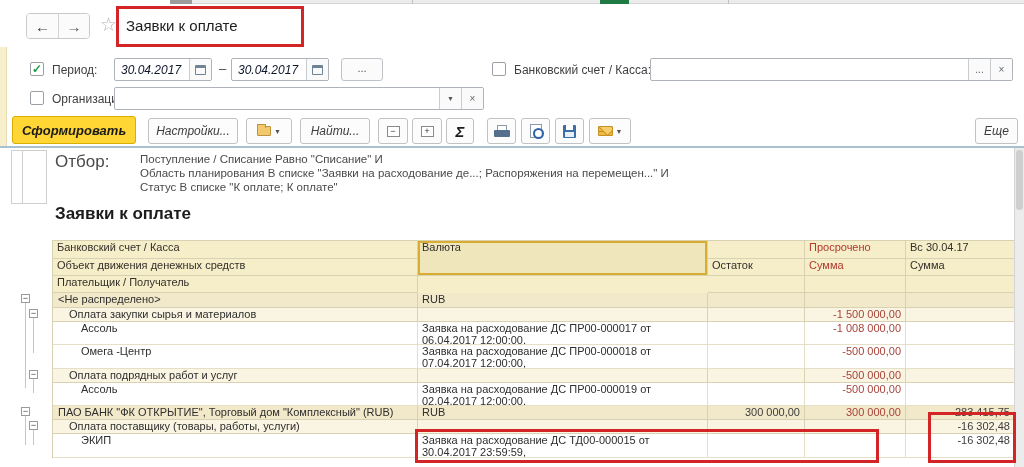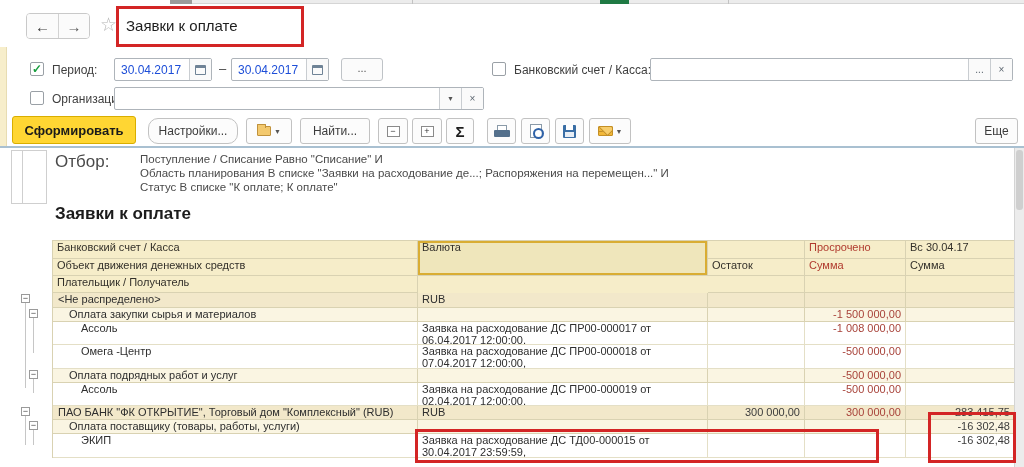--- a/index.html
+++ b/index.html
@@ -26,29 +26,29 @@
   .ann { position:absolute; border:3px solid #d32525; background:transparent; pointer-events:none; }
   .ann1 { left:116px; top:2px; width:188px; height:41px; }
   .ann2 { left:415px; top:429px; width:464px; height:34px; }
   .ann3 { left:928px; top:412px; width:88px; height:51px; }
 
   
   .lstrip { position:absolute; left:0; top:47px; width:7px; height:420px; background:#f7eecb; border-right:1px solid #e7dcb2; }
   .chk { position:absolute; width:14px; height:14px; border:1px solid #9aa0a6; border-radius:2px; background:#fff; font-size:12px; line-height:12px; text-align:center; color:#189e3e; font-weight:bold; }
   .flabel { position:absolute; font-size:12px; color:#3f3f3f; }
   .field { position:absolute; height:23px; border:1px solid #aeb4ba; background:#fff; border-radius:2px; display:flex; align-items:center; }
-  .field .txt { flex:1; padding:0 6px; font-size:12px; color:#1d4ed8; }
+  .field .txt { flex:1; padding:0 6px; font-size:12px; color:#0f172a;font-style:italic; }
   .fbtn { width:22px; height:21px; border-left:1px solid #c9cdd1; display:flex; align-items:center; justify-content:center; font-size:10px; color:#5c6670; background:#fafafa; }
   .cal { width:11px; height:10px; border:1px solid #6f8396; border-top:3px solid #6f8396; border-radius:1px; }
   .dash { position:absolute; font-size:13px; color:#444; }
   .btn-dots { position:absolute; height:23px; width:42px; border:1px solid #bfc3c7; border-radius:3px; background:#fbfbfb; font-size:11px; color:#555; text-align:center; line-height:18px; }
 
   
   .toolbar { position:absolute; left:0; top:114px; width:1024px; height:32px; }
-  .tbtn { position:absolute; top:4px; height:26px; border:1px solid #c2c2c2; border-radius:3px; background:#fcfcfc; font-size:12px; color:#3c3c3c; display:flex; align-items:center; justify-content:center; gap:3px; }
+  .tbtn { position:absolute; top:4px; height:26px; border:1px solid #c2c2c2; border-radius:3px; background:#fcfcfc; font-size:12px; color:#3c3c3c; display:flex; align-items:center; justify-content:center; gap:3px;font-style:italic; }
   .btn-generate { left:12px; top:2px; height:28px; width:124px; background:#ffd633; border:1px solid #d9ae00; font-weight:bold; font-size:13px; color:#1a1a1a; border-radius:3px; }
   .caret { font-size:7px; color:#555; }
   .folder { position:relative; width:14px; height:10px; background:#f3c96e; border:1px solid #c0923c; border-radius:1px; }
   .folder::before { content:""; position:absolute; left:-1px; top:-3px; width:7px; height:3px; background:#f3c96e; border:1px solid #c0923c; border-bottom:none; border-radius:1px 1px 0 0; }
   .grpicon { position:relative; width:13px; height:11px; border:1px solid #8a8a8a; background:#fff; font-size:9px; line-height:9px; color:#333; text-align:center; }
   .sum-glyph { font-size:15px; font-weight:bold; color:#1c1c1c; }
   .icon-print { position:relative; width:16px; height:12px; }
   .icon-print .pr-body { position:absolute; left:0; bottom:0; width:16px; height:7px; background:#54708c; border-radius:1px; }
   .icon-print .pr-paper { position:absolute; left:3px; top:0; width:10px; height:6px; background:#fff; border:1px solid #8a9aa8; }
   .icon-preview { position:relative; width:12px; height:14px; border:1px solid #8a9aa8; background:#fff; }
@@ -160,21 +160,21 @@
     <div class="fbtn">
         <span class="caret">▼</span>
       </div>
     <div class="fbtn">
         <span>×</span>
       </div>
   </div>
 
   <div class="toolbar">
     <button class="tbtn btn-generate">Сформировать</button>
-    <button class="tbtn" style="left:148px; width:90px;border-radius:10px;">Настройки...</button>
+    <button class="tbtn" style="left:148px; width:90px;">Настройки...</button>
     <button class="tbtn" style="left:246px; width:46px;">
       <span class="folder"></span>
       <span class="caret">▼</span>
     </button>
     <button class="tbtn" style="left:300px; width:70px;">Найти...</button>
     <button class="tbtn" style="left:378px; width:30px;">
       <span class="grpicon">−</span>
     </button>
     <button class="tbtn" style="left:412px; width:30px;">
       <span class="grpicon">+</span>

